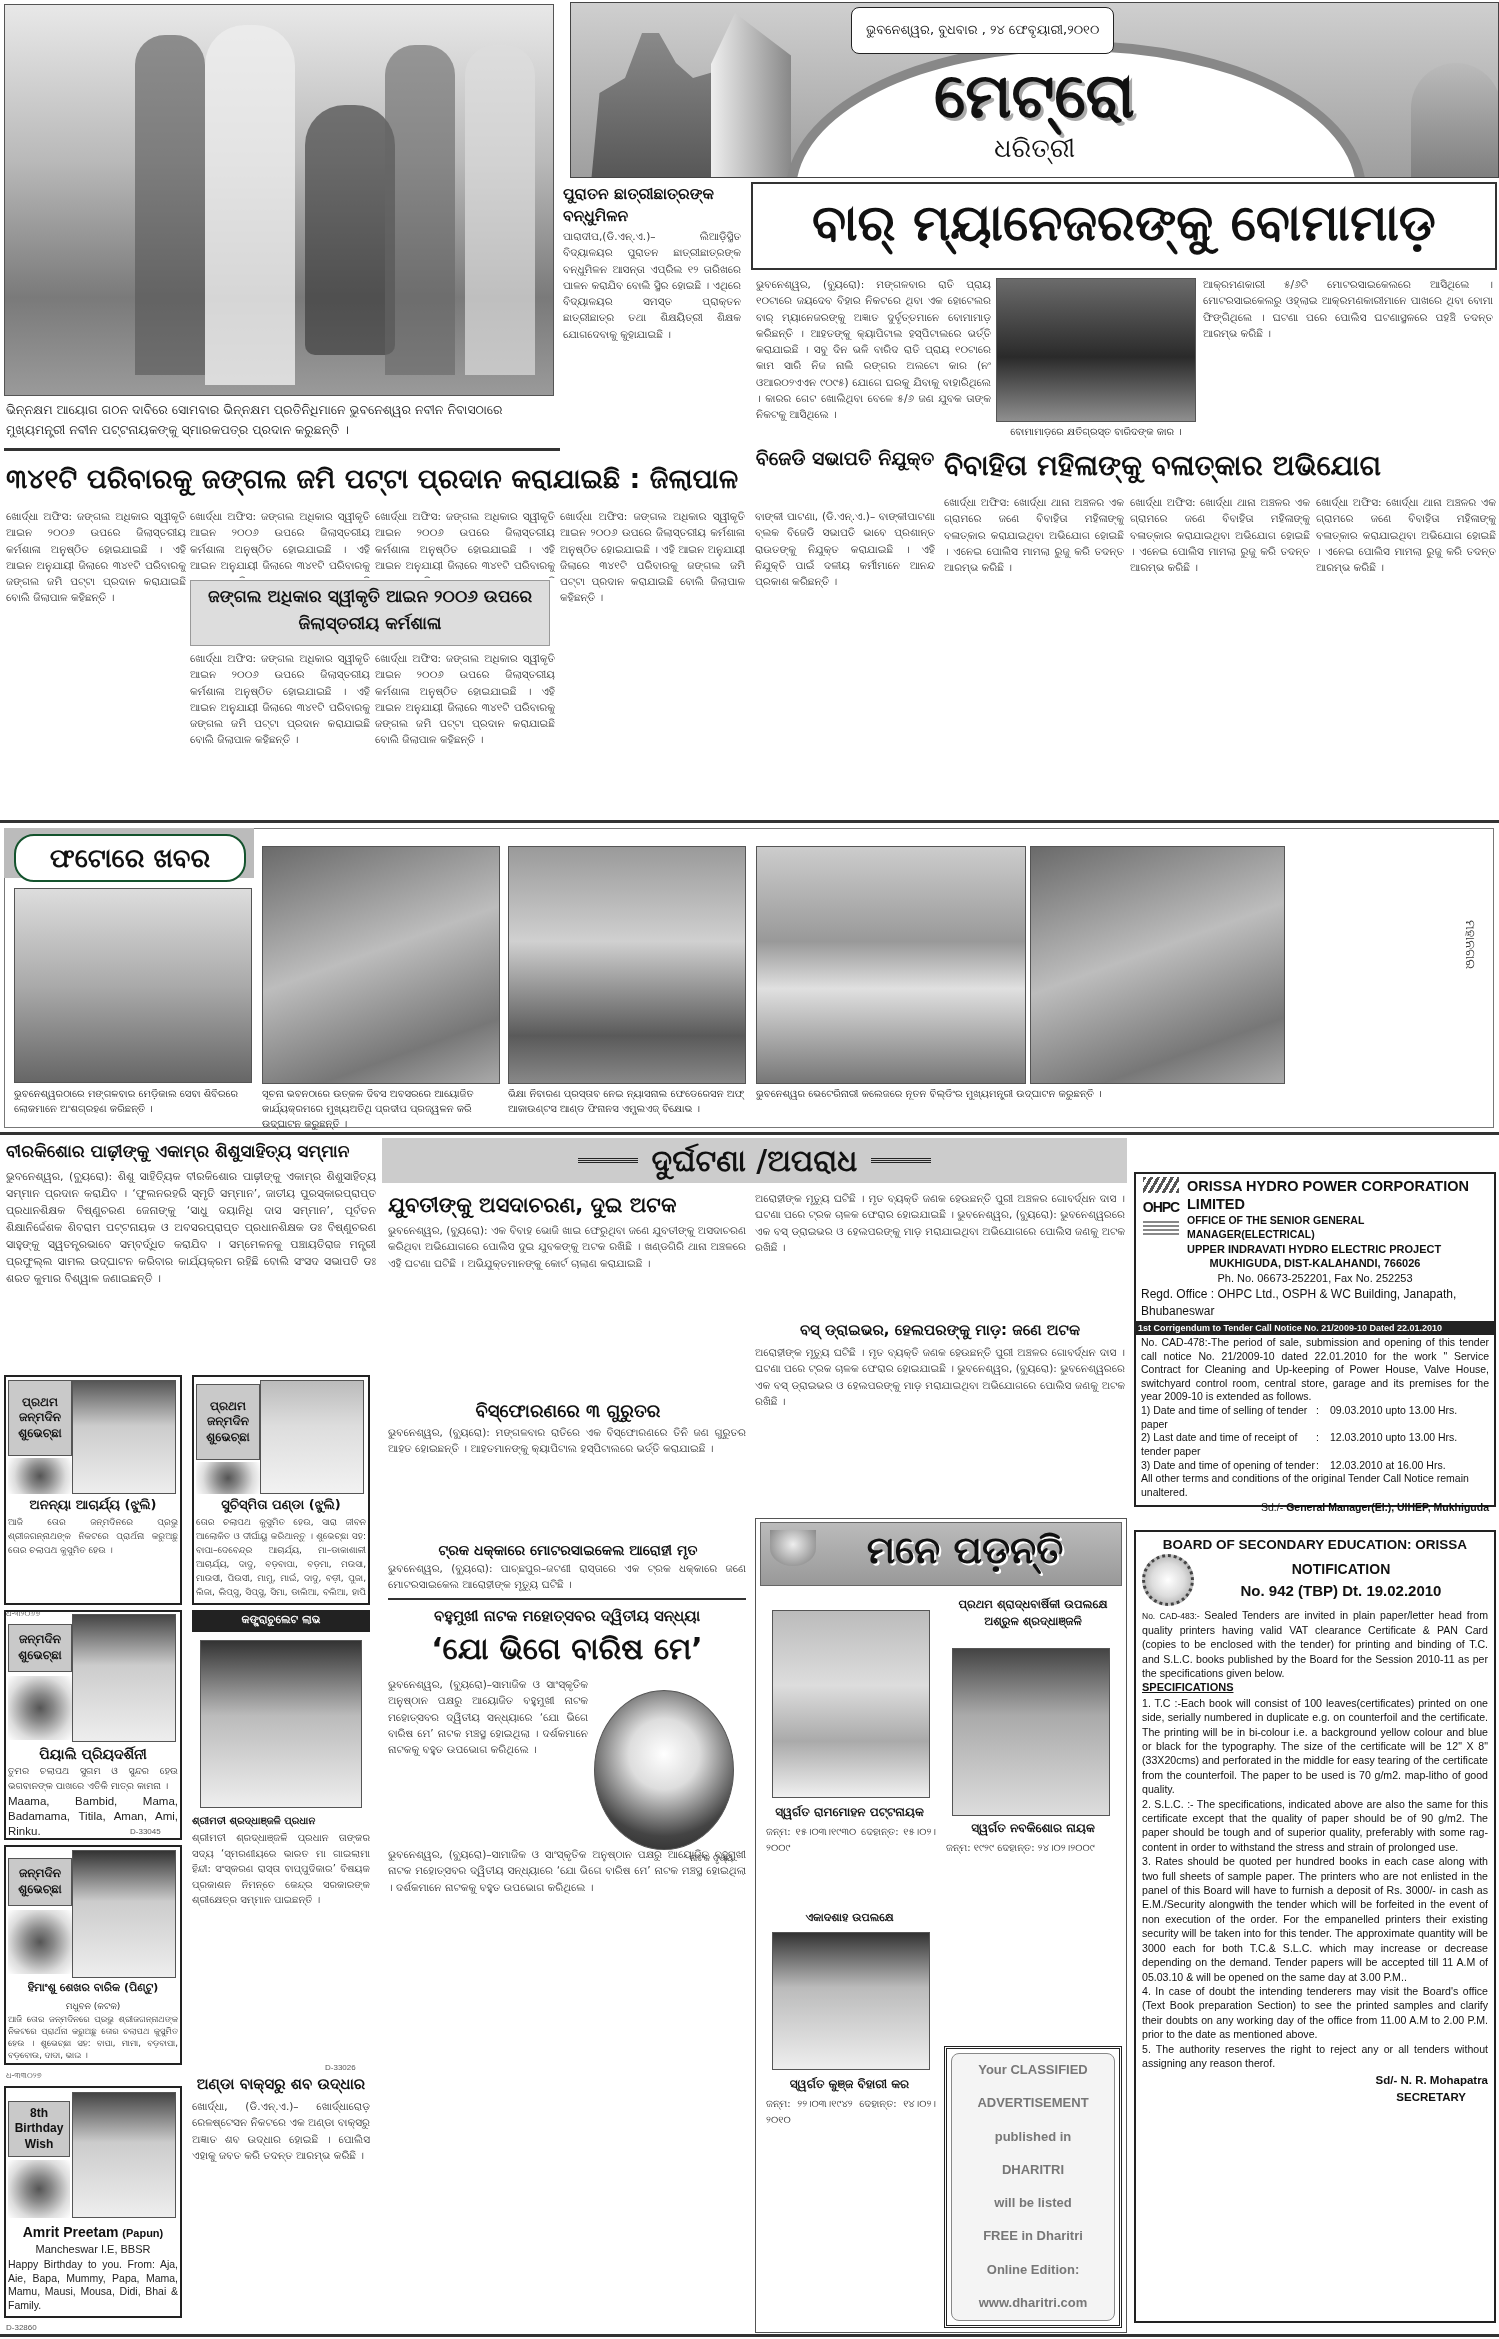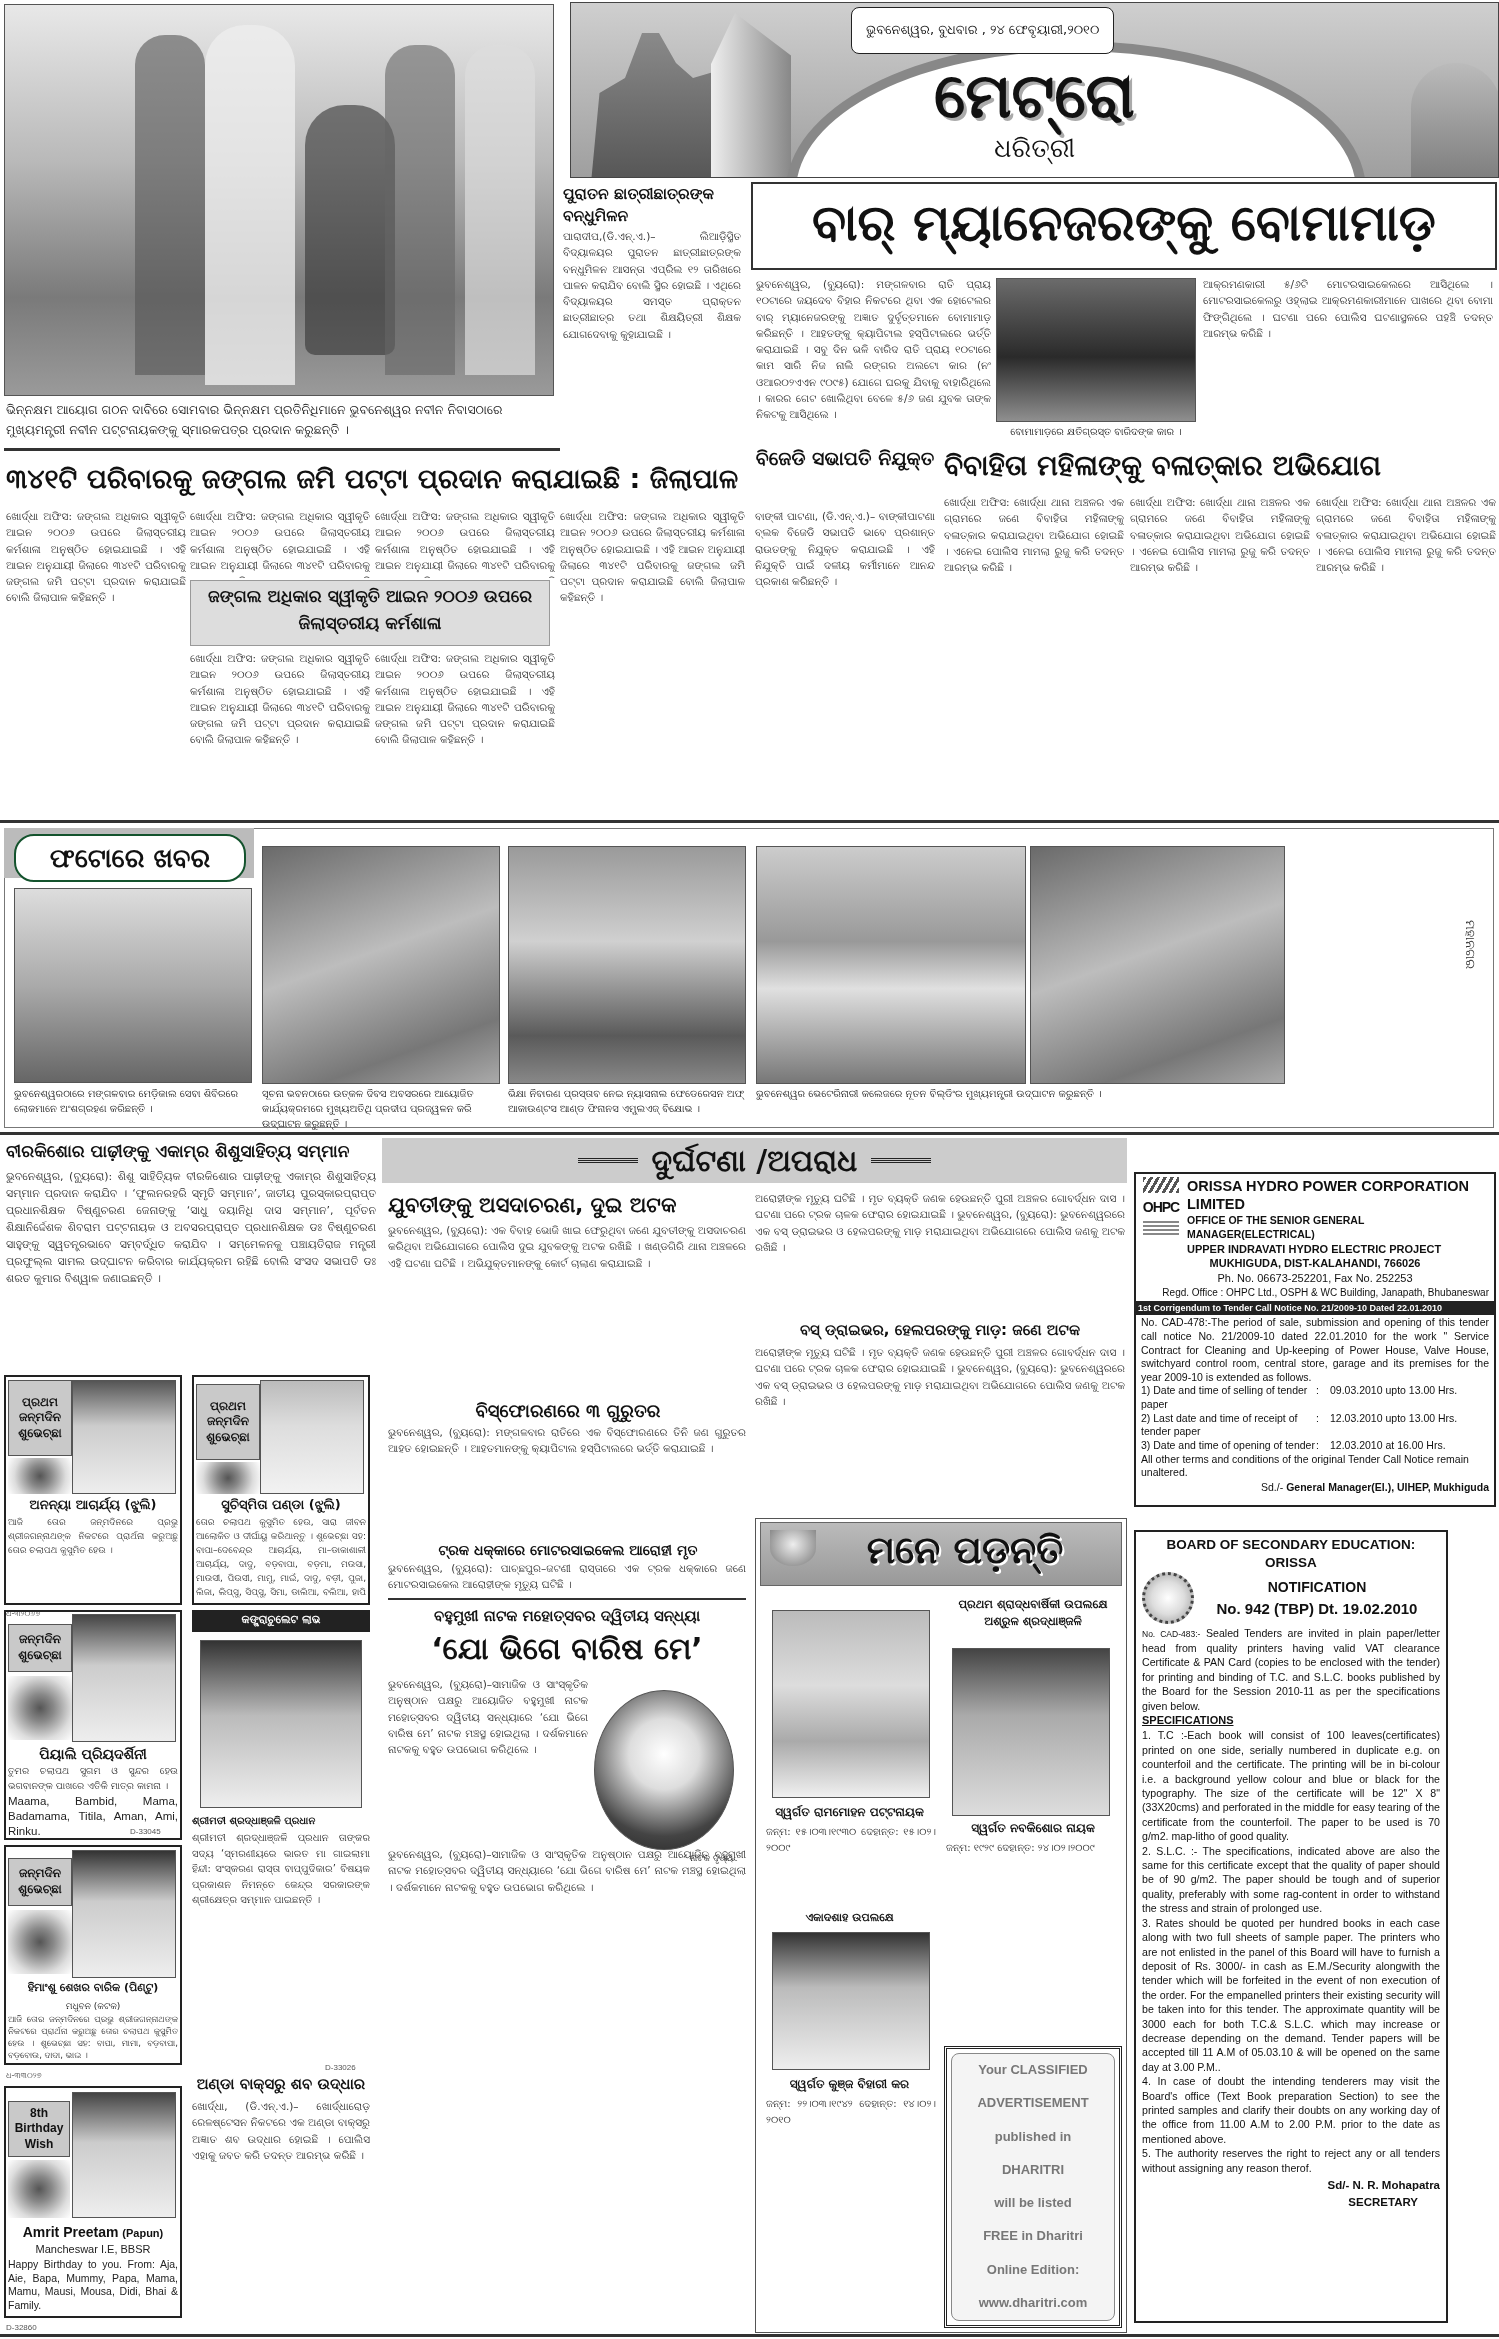--- a/index.html
+++ b/index.html
@@ -207,21 +207,21 @@
       <div style="width:36px;height:14px;background:repeating-linear-gradient(0deg,#888 0 2px,#fff 2px 4px)"></div>
     </div>
     <div style="flex:1">
       <div style="font-size:14.5px;font-weight:bold;line-height:1.25">ORISSA HYDRO POWER CORPORATION LIMITED</div>
       <div style="font-size:10.5px;font-weight:bold;line-height:1.35">OFFICE OF THE SENIOR GENERAL MANAGER(ELECTRICAL)</div>
       <div style="font-size:11px;font-weight:bold;line-height:1.35">UPPER INDRAVATI HYDRO ELECTRIC PROJECT</div>
     </div>
   </div>
   <div style="text-align:center;font-weight:bold;font-size:11px;line-height:1.35">MUKHIGUDA, DIST-KALAHANDI, 766026</div>
   <div style="text-align:center;font-size:11px;line-height:1.35">Ph. No. 06673-252201, Fax No. 252253</div>
-  <div style="text-align:right;font-size:10px;line-height:1.4">Regd. Office : OHPC Ltd., OSPH &amp; WC Building, Janapath, Bhubaneswar</div>
+  <div style="text-align:left;font-size:12px;line-height:1.4">Regd. Office : OHPC Ltd., OSPH &amp; WC Building, Janapath, Bhubaneswar</div>
   <div style="background:#222;color:#fff;font-size:9px;font-weight:bold;padding:1px 2px;margin:1px -5px;line-height:1.35;white-space:nowrap;overflow:hidden">1st Corrigendum to Tender Call Notice No. 21/2009-10 Dated 22.01.2010</div>
   <div style="font-size:10.5px;line-height:1.3;text-align:justify">No. CAD-478:-The period of sale, submission and opening of this tender call notice No. 21/2009-10 dated 22.01.2010 for the work " Service Contract for Cleaning and Up-keeping of Power House, Valve House, switchyard control room, central store, garage and its premises for the year 2009-10 is extended as follows.</div>
   <div style="font-size:10.5px;line-height:1.3">
     <div style="display:flex">
         <span style="width:175px">1)  Date and time of selling of tender paper</span>
         <span style="width:14px">:</span>
         <span>09.03.2010 upto 13.00 Hrs.</span>
       </div>
     <div style="display:flex">
         <span style="width:175px">2) Last date and time of receipt of tender paper</span>
@@ -231,21 +231,21 @@
     <div style="display:flex">
         <span style="width:175px">3)  Date and time of opening of tender</span>
         <span style="width:14px">:</span>
         <span>12.03.2010 at 16.00 Hrs.</span>
       </div>
   </div>
   <div style="font-size:10.5px;line-height:1.3">All other terms and conditions of the original Tender Call Notice remain unaltered.</div>
   <div style="text-align:right;font-size:10.5px;line-height:1.4"><span>Sd./-</span> <b>General Manager(El.), UIHEP, Mukhiguda</b></div>
 </div>
 
-<div class="abs en" style="left:1134px;top:1530px;width:314px;height:793px;border:2px solid #222;padding:4px 6px;font-family:'Liberation Sans',sans-serif;color:#111">
+<div class="abs en" style="left:1134px;top:1530px;width:362px;height:793px;border:2px solid #222;padding:4px 6px;font-family:'Liberation Sans',sans-serif;color:#111">
   <div style="text-align:center;font-weight:bold;font-size:13.5px;line-height:1.35">BOARD OF SECONDARY EDUCATION: ORISSA</div>
   <div style="display:flex;align-items:center">
     <div style="width:52px;height:52px;border-radius:50%;border:3px dotted #444;background:radial-gradient(circle,#fff 0,#ddd 50%,#999 100%);flex:none"></div>
     <div style="flex:1;text-align:center">
       <div style="font-weight:bold;font-size:14px;line-height:1.4">NOTIFICATION</div>
       <div style="font-weight:bold;font-size:15px;line-height:1.4">No. 942 (TBP) Dt. 19.02.2010</div>
     </div>
   </div>
   <div style="font-size:10.6px;line-height:1.36;text-align:justify;margin-top:2px">
     <span style="font-size:8.5px">No. CAD-483:-</span>

